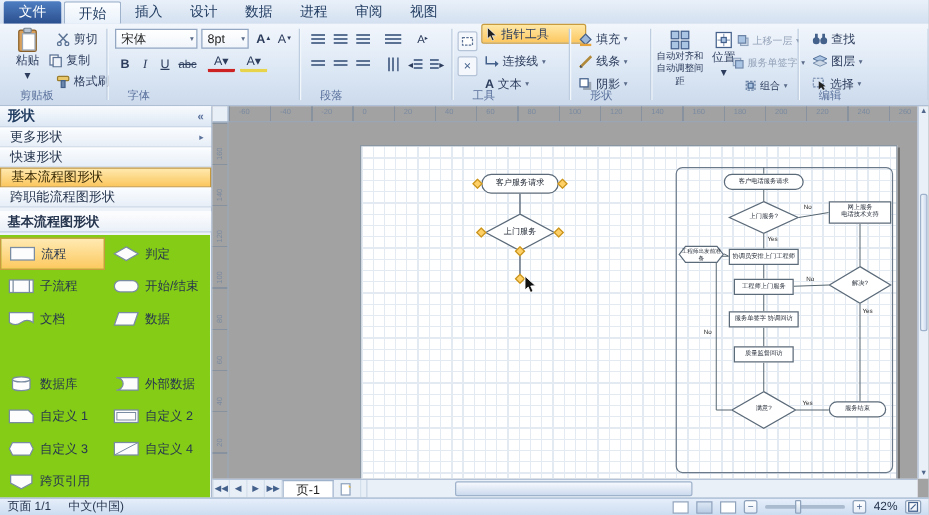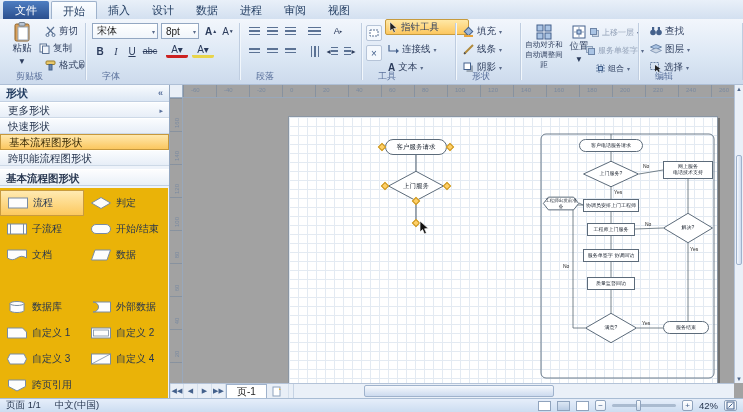--- a/index.html
+++ b/index.html
@@ -28,21 +28,21 @@
   .iconbtn{position:absolute;width:16px;height:16px;display:flex;align-items:center;justify-content:center;border-radius:2px;font-size:10px;color:#2c3c5c;}
   .bars{display:inline-block;width:11px;height:9px;background:repeating-linear-gradient(to bottom,#5b7294 0 1.5px,transparent 1.5px 3.5px);}
   .ico{display:inline-block;flex:none;}
 
   
   .panel{position:absolute;top:85px;left:0;width:170px;bottom:14px;background:#eef3fa;border-right:1px solid #94a7c0;}
   .panel-header{height:17px;line-height:17px;font-weight:bold;font-size:11px;padding:0 6px;background:linear-gradient(#f8fbfe,#dce7f4);border-bottom:1px solid #c2d0e2;display:flex;justify-content:space-between;align-items:center;}
   .stencil{height:16px;line-height:15px;font-size:10.5px;padding-left:8px;background:linear-gradient(#fafcfe,#e7eef7);border-bottom:1px solid #cdd9e7;border-top:1px solid #fff;display:flex;align-items:center;justify-content:space-between;padding-right:6px;color:#27364f;}
   .stencil.sel{background:linear-gradient(#ffe8ad,#fbc75f);border:1px solid #c6983d;color:#3a2c08;}
   .section-title{height:17px;line-height:16px;font-weight:bold;font-size:10.5px;padding-left:6px;background:linear-gradient(#fdfdfe,#e9f0f8);border-top:1px solid #fff;border-bottom:1px solid #c2d0e2;margin-top:3px;color:#27364f;}
-  .shape-grid{position:absolute;top:103px;left:0;right:1px;bottom:0;background:#eab308;display:grid;grid-template-columns:84px 84px;grid-auto-rows:26px;padding-top:2px;}
+  .shape-grid{position:absolute;top:103px;left:0;right:1px;bottom:0;background:#84cc16;display:grid;grid-template-columns:84px 84px;grid-auto-rows:26px;padding-top:2px;}
   .cell{display:flex;align-items:center;gap:4px;padding-left:6px;font-size:10px;color:#27364f;}
   .cell.sel{background:linear-gradient(#ffeab2,#fcc95f);border:1px solid #c89b3f;}
   .cell svg{flex:none;}
   .cell svg .s{fill:#fdfdfd;stroke:#7a8ca2;stroke-width:1;}
   .grid-spacer{grid-column:1/3;height:12px;}
 
   
   .canvas{position:absolute;top:85px;left:170px;right:0;bottom:14px;background:#a2a2a2;}
   .corner{position:absolute;left:0;top:0;width:13px;height:13px;background:#e9eff7;border-right:1px solid #9db0c6;border-bottom:1px solid #9db0c6;}
   .hruler{position:absolute;left:13px;top:0;right:9px;height:13px;background:linear-gradient(#fdfdfe,#eef2f7);border-bottom:1px solid #98a8bc;background-image:repeating-linear-gradient(to right,rgba(110,130,155,.5) 0 1px,transparent 1px 33px);}

